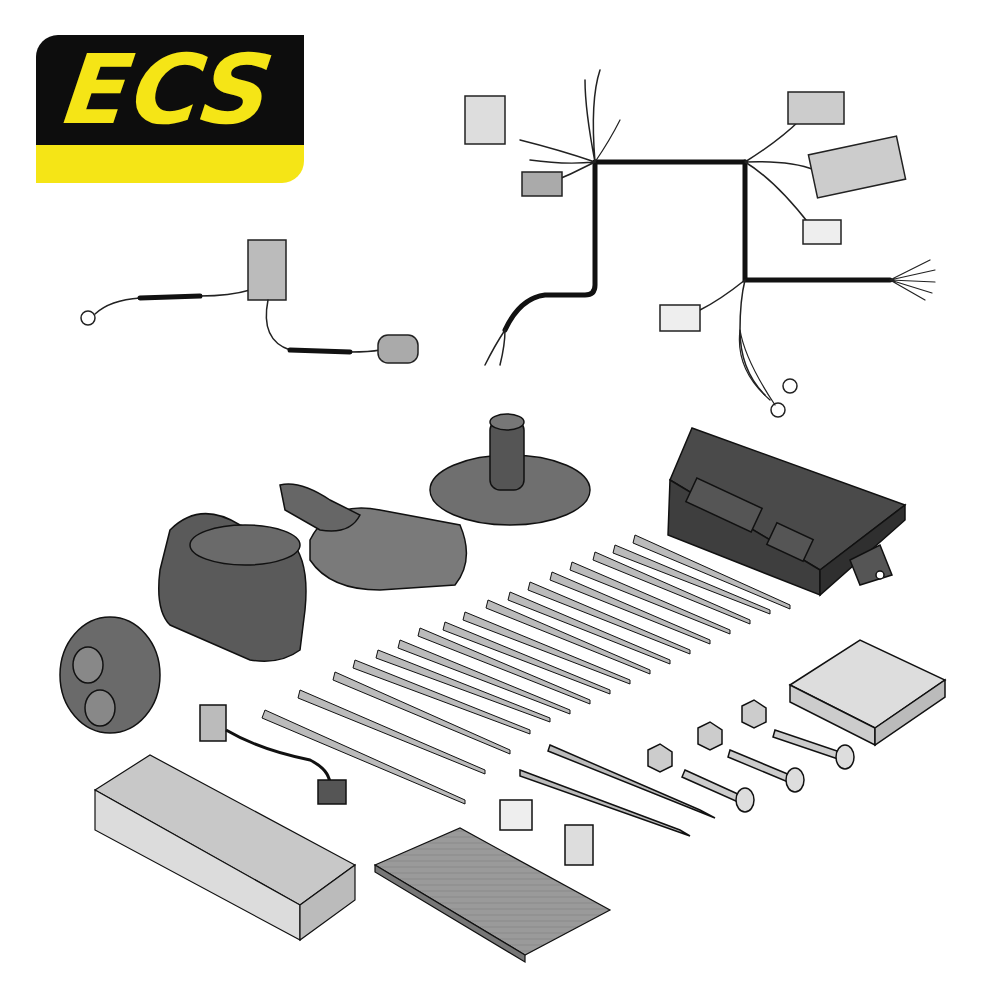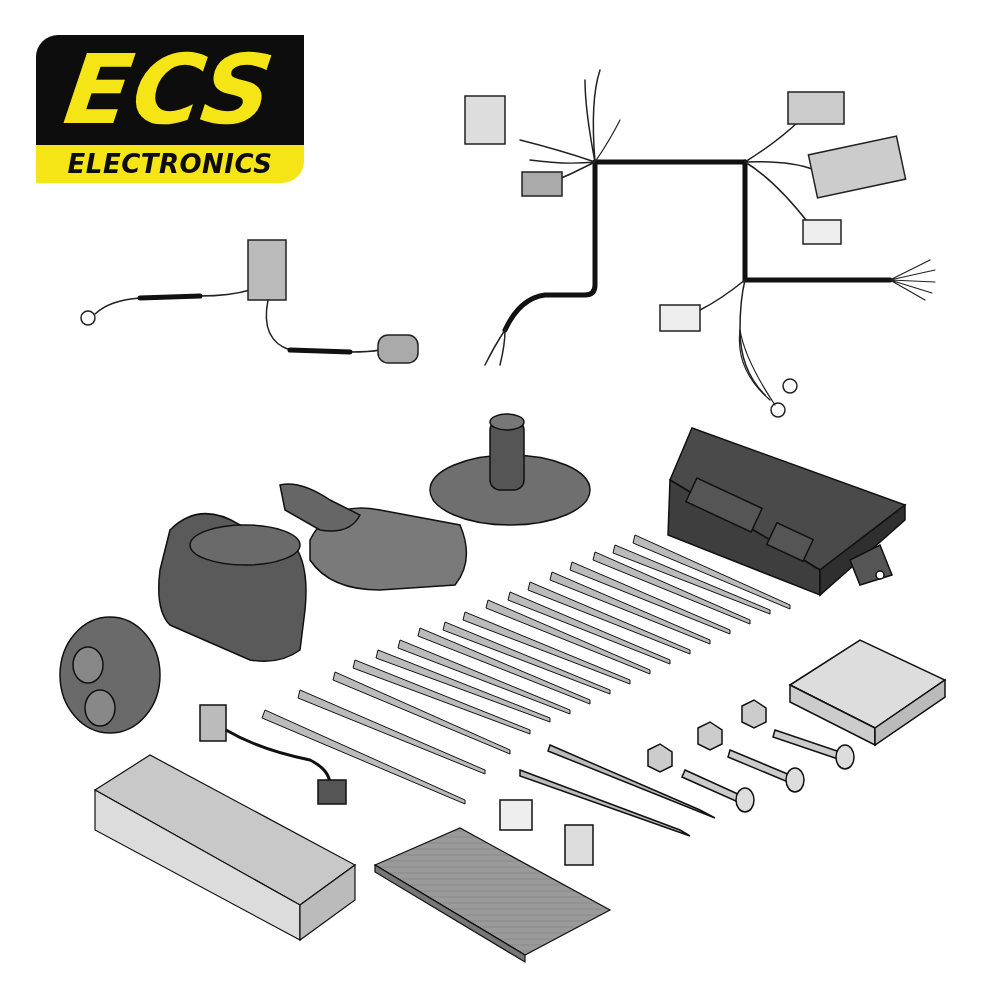--- a/index.html
+++ b/index.html
@@ -11,21 +11,20 @@
   .logo-sub { position:absolute; left:0; top:110px; width:268px; height:38px; text-align:center; font-family:"DejaVu Sans", sans-serif; font-weight:bold; font-style:italic; font-size:26px; color:#0d0d0d; line-height:38px; letter-spacing:0.5px; }
   svg.scene { position:absolute; left:0; top:0; }
 </style>
 </head>
 <body>
 
 <div class="logo">
   <div class="logo-top"></div>
   <div class="logo-bottom"></div>
   <div class="logo-brand">ECS</div>
-  <div class="logo-sub">ELECTRONICS</div>
 </div>
 
 <svg class="scene" width="1000" height="1000" viewBox="0 0 1000 1000">
   <defs>
     <pattern id="tex" width="6" height="6" patternUnits="userSpaceOnUse">
       <rect width="6" height="6" fill="#9a9a9a"></rect>
       <path d="M0 3 L6 3" stroke="#8a8a8a" stroke-width="1"></path>
     </pattern>
   </defs>
 

